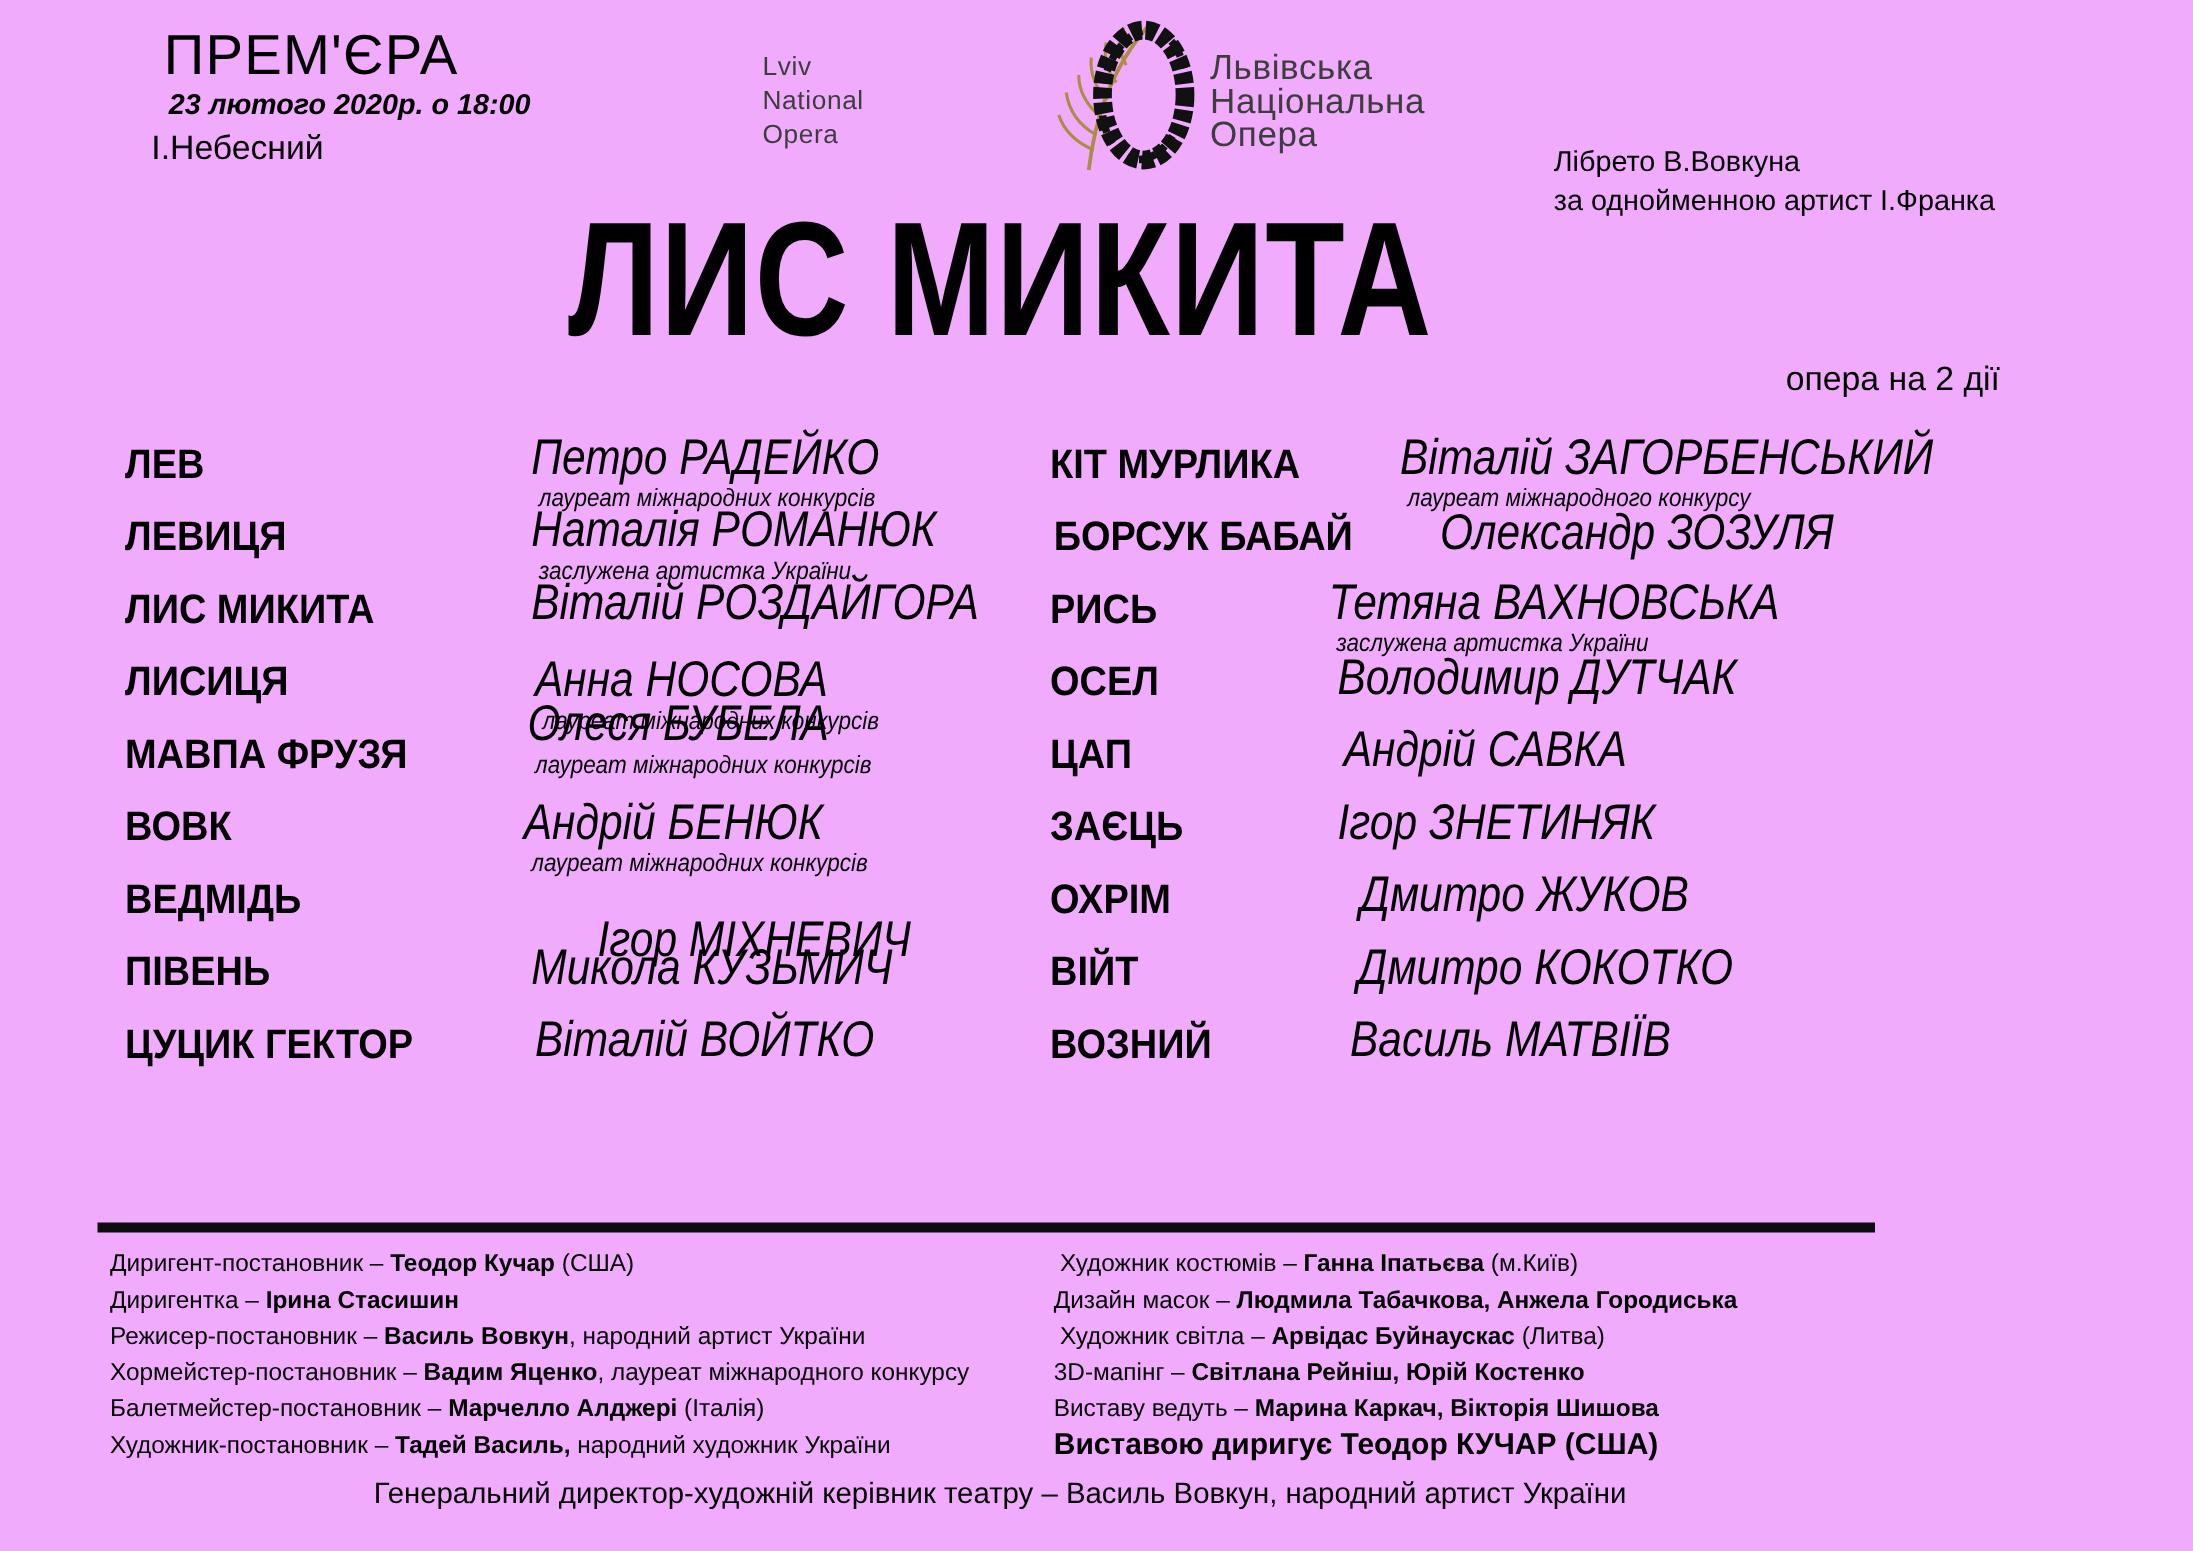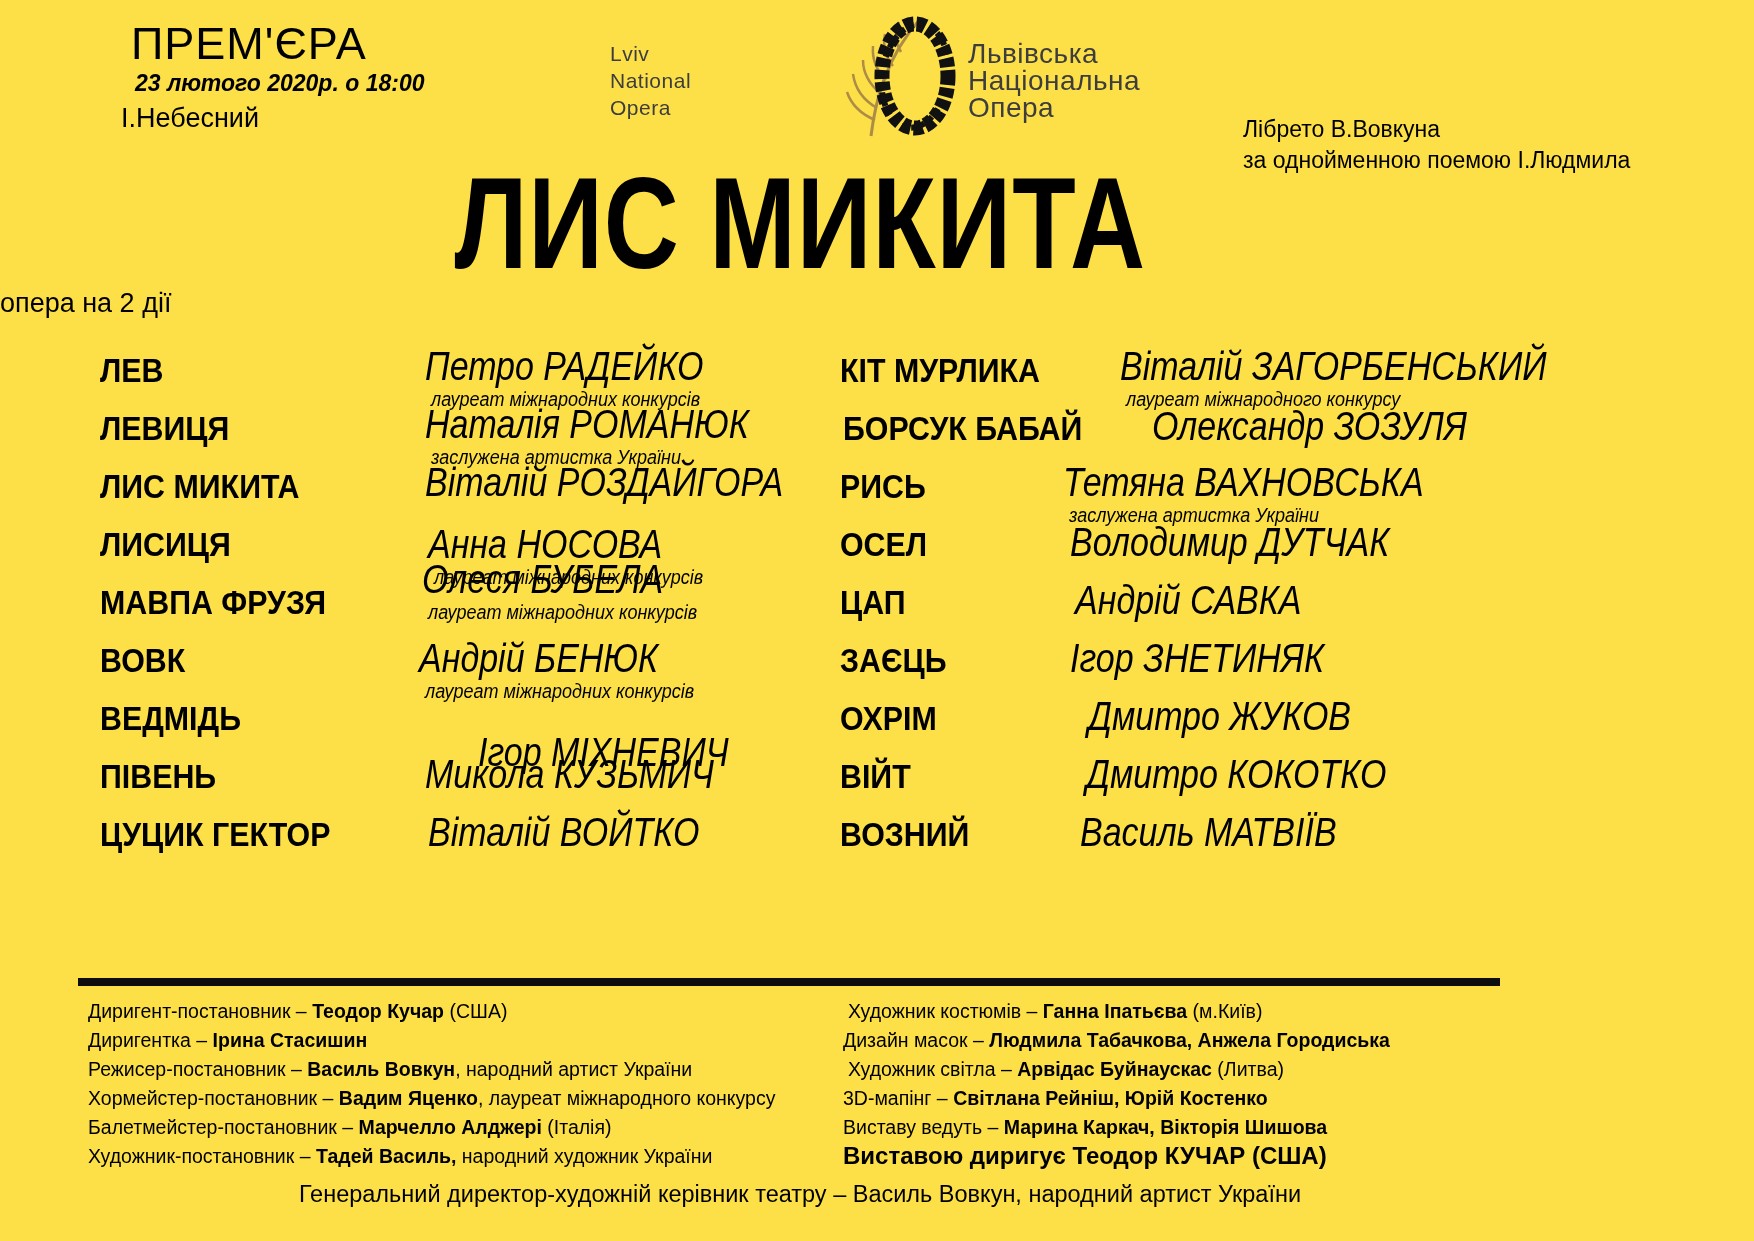--- a/index.html
+++ b/index.html
@@ -1,35 +1,35 @@
 <!DOCTYPE html>
 <html><head>
 <meta charset="utf-8">
 <style>
   html,body{margin:0;padding:0;background:#ffffff;}
-  .page{position:relative;width:1754px;height:1241px;background:#fde047;overflow:hidden;
+  .page{position:relative;width:1754px;height:1241px;background:#f0abfc;overflow:hidden;
         font-family:"Liberation Sans",sans-serif;color:#000;}
   .abs{position:absolute;white-space:nowrap;}
 
   
   .premiere{left:131px;top:18px;font-size:45px;letter-spacing:1px;}
   .date{left:135px;top:70px;font-size:23px;font-weight:bold;font-style:italic;}
   .composer{left:121px;top:103px;font-size:27px;}
   .libretto{left:1243px;top:114px;font-size:23px;line-height:31px;}
 
   
   .logo-en{left:610px;top:40px;width:216px;font-size:21px;line-height:27px;color:#3d3d3d;letter-spacing:0.5px;}
   .logo-ua{left:968px;top:40px;font-size:28px;line-height:27px;color:#3d3d3d;letter-spacing:0.5px;}
   .logo-mark{left:833px;top:8px;width:132px;height:132px;}
 
   
   .title-wrap{left:0;top:158px;width:1600px;text-align:center;}
   .title{display:inline-block;font-size:130px;font-weight:bold;line-height:1;
          transform:scaleX(0.8);transform-origin:50% 50%;letter-spacing:1px;}
-  .subtitle-wrap{left:0;top:288px;width:1600px;text-align:left;font-size:27px;}
+  .subtitle-wrap{left:0;top:288px;width:1600px;text-align:right;font-size:27px;}
 
   
   .role{position:absolute;font-weight:bold;font-size:33px;white-space:nowrap;
         transform:scaleX(0.92);transform-origin:0 50%;}
   .perf{position:absolute;font-style:italic;font-size:40px;line-height:1;white-space:nowrap;}
   .cond{display:inline-block;transform:scaleX(0.85);transform-origin:0 50%;}
   .note{font-style:italic;font-size:20px;margin-top:3px;margin-left:6px;
         transform:scaleX(0.9);transform-origin:0 50%;white-space:nowrap;}
 
   
@@ -65,21 +65,21 @@
     <ellipse cx="82" cy="68" rx="33" ry="52" fill="none" stroke="#111" stroke-width="6" stroke-dasharray="4 6" transform="rotate(8 82 68)"></ellipse>
   </svg>
   <div class="abs logo-ua">
     <div>Львівська</div>
     <div>Національна</div>
     <div>Опера</div>
   </div>
 
   <div class="abs libretto">
     <div>Лібрето В.Вовкуна</div>
-    <div>за однойменною поемою І.Людмила</div>
+    <div>за однойменною артист І.Франка</div>
   </div>
 
   <div class="abs title-wrap">
     <span class="title">ЛИС МИКИТА</span>
   </div>
   <div class="abs subtitle-wrap">опера на 2 дії</div>
 
   <div class="role" style="left:100px;top:352px">ЛЕВ</div>
   <div class="perf" style="left:425px;top:346px"><span class="cond">Петро РАДЕЙКО</span><div class="note">лауреат міжнародних конкурсів</div></div>
 

